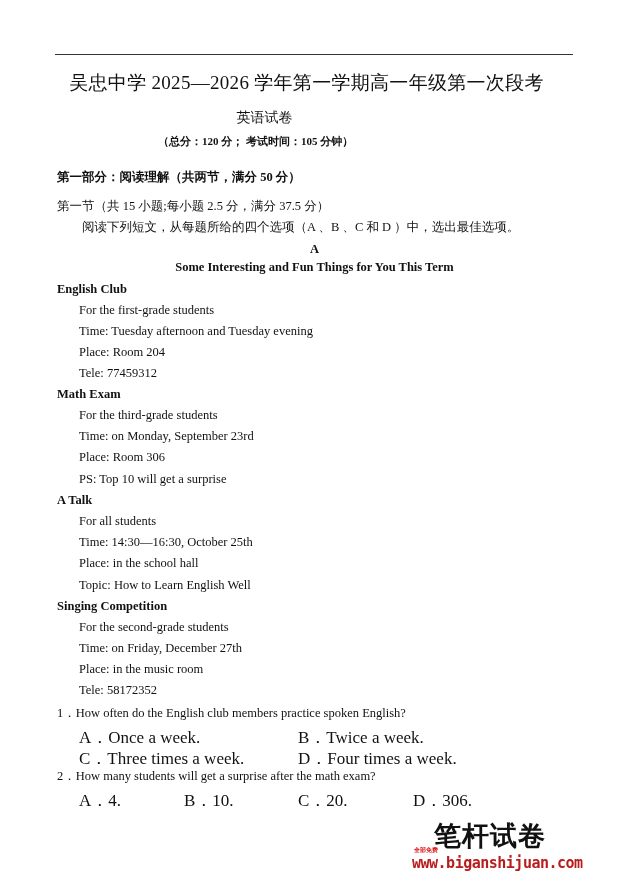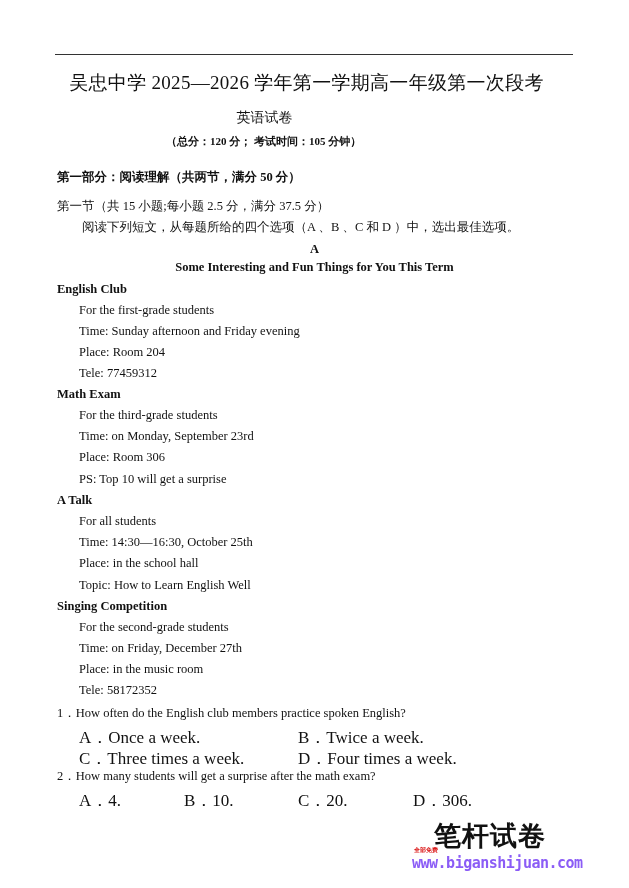--- a/index.html
+++ b/index.html
@@ -1,48 +1,48 @@
 <!DOCTYPE html>
 <html><head>
 <meta charset="utf-8">
 <style>
   html, body { margin:0; padding:0; background:#ffffff; }
   body { width:629px; height:888px; position:relative; overflow:hidden; font-family:"Liberation Serif","DejaVu Serif",serif; color:#111; }
   .rule { position:absolute; left:55px; top:54px; width:518px; height:0; border-top:1.5px solid #333; }
   .title { position:absolute; left:0; width:613px; top:70px; text-align:center; font-size:19px; letter-spacing:0.3px; }
   .subtitle { position:absolute; left:0; width:529px; top:109px; text-align:center; font-size:14px; }
-  .score { position:absolute; left:8px; width:511px; top:134px; text-align:center; font-size:11px; font-weight:bold; }
+  .score { position:absolute; left:0; width:511px; top:134px; text-align:center; font-size:11px; font-weight:bold; }
   .line { position:absolute; font-size:12.5px; white-space:nowrap; }
   .bold { font-weight:bold; }
   .center { left:0; width:629px; text-align:center; }
   .opt { position:absolute; font-size:17px; white-space:nowrap; }
   .wm { position:absolute; left:412px; top:818px; width:180px; height:60px; }
   .wm-big { position:absolute; left:22px; top:0; font-family:"DejaVu Sans",sans-serif; font-size:27px; font-weight:bold; color:#111; letter-spacing:1px;text-align:right; }
   .wm-red { position:absolute; left:2px; top:28px; font-family:"DejaVu Sans",sans-serif; font-size:6px; color:#d22; font-weight:bold; }
-  .wm-url { position:absolute; left:0px; top:36px; font-family:"DejaVu Sans Mono","Liberation Mono",monospace; font-size:15px; font-weight:bold; color:#8b5cf6; letter-spacing:-0.5px; }
+  .wm-url { position:absolute; left:0px; top:36px; font-family:"DejaVu Sans Mono","Liberation Mono",monospace; font-size:15px; font-weight:bold; color:#b91c1c; letter-spacing:-0.5px; }
 </style>
 </head>
 <body>
 
 <div class="rule"></div>
 
 <div class="title">吴忠中学 2025—2026 学年第一学期高一年级第一次段考</div>
 <div class="subtitle">英语试卷</div>
 <div class="score">（总分：120 分；  考试时间：105 分钟）</div>
 
 <div class="line bold" style="left:57px;top:169px;">第一部分：阅读理解（共两节，满分 50 分）</div>
 <div class="line" style="left:57px;top:198px;">第一节（共 15 小题;每小题 2.5 分，满分 37.5 分）</div>
 <div class="line" style="left:82px;top:219px;">阅读下列短文，从每题所给的四个选项（A 、B 、C   和  D ）中，选出最佳选项。</div>
 
 <div class="line bold center" style="top:242px;">A</div>
 <div class="line bold center" style="top:260px;">Some Interesting and Fun Things for You This Term</div>
 
 <div class="line bold" style="left:57px;top:282px;">English Club</div>
 <div class="line" style="left:79px;top:303px;">For the first-grade students</div>
-<div class="line" style="left:79px;top:324px;">Time: Sunday afternoon and Friday evening</div>
+<div class="line" style="left:79px;top:324px;">Time: Tuesday afternoon and Tuesday evening</div>
 <div class="line" style="left:79px;top:345px;">Place: Room 204</div>
 <div class="line" style="left:79px;top:366px;">Tele: 77459312</div>
 
 <div class="line bold" style="left:57px;top:387px;">Math Exam</div>
 <div class="line" style="left:79px;top:408px;">For the third-grade students</div>
 <div class="line" style="left:79px;top:429px;">Time: on Monday, September 23rd</div>
 <div class="line" style="left:79px;top:450px;">Place: Room 306</div>
 <div class="line" style="left:79px;top:472px;">PS: Top 10 will get a surprise</div>
 
 <div class="line bold" style="left:57px;top:493px;">A Talk</div>

